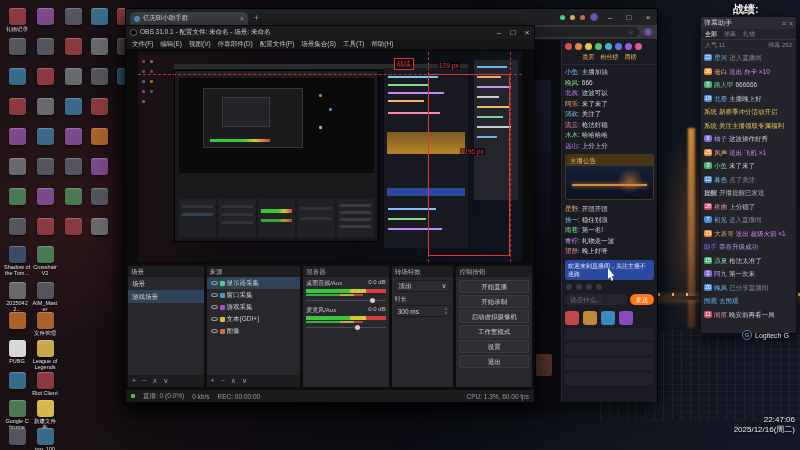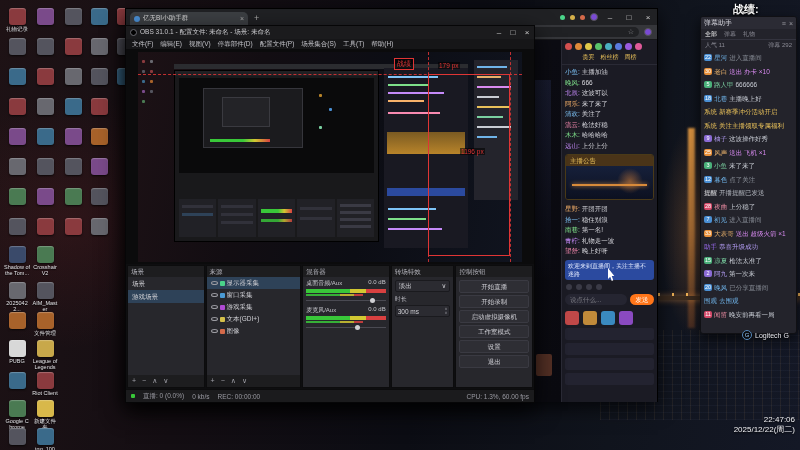--- a/index.html
+++ b/index.html
@@ -947,16 +947,16 @@
         </div>
       </div>
   </div>
 
   <div class="logi">
     <span class="logi-g">G</span>
     <span class="logi-label">Logitech G</span>
   </div>
   <div class="clock">
     <div>22:47:06</div>
-    <div>2025/12/22(周二)</div>
+    <div>2025/12/16(周二)</div>
   </div>
   <div class="cursor"></div>
 </div>
 
 </body></html>

